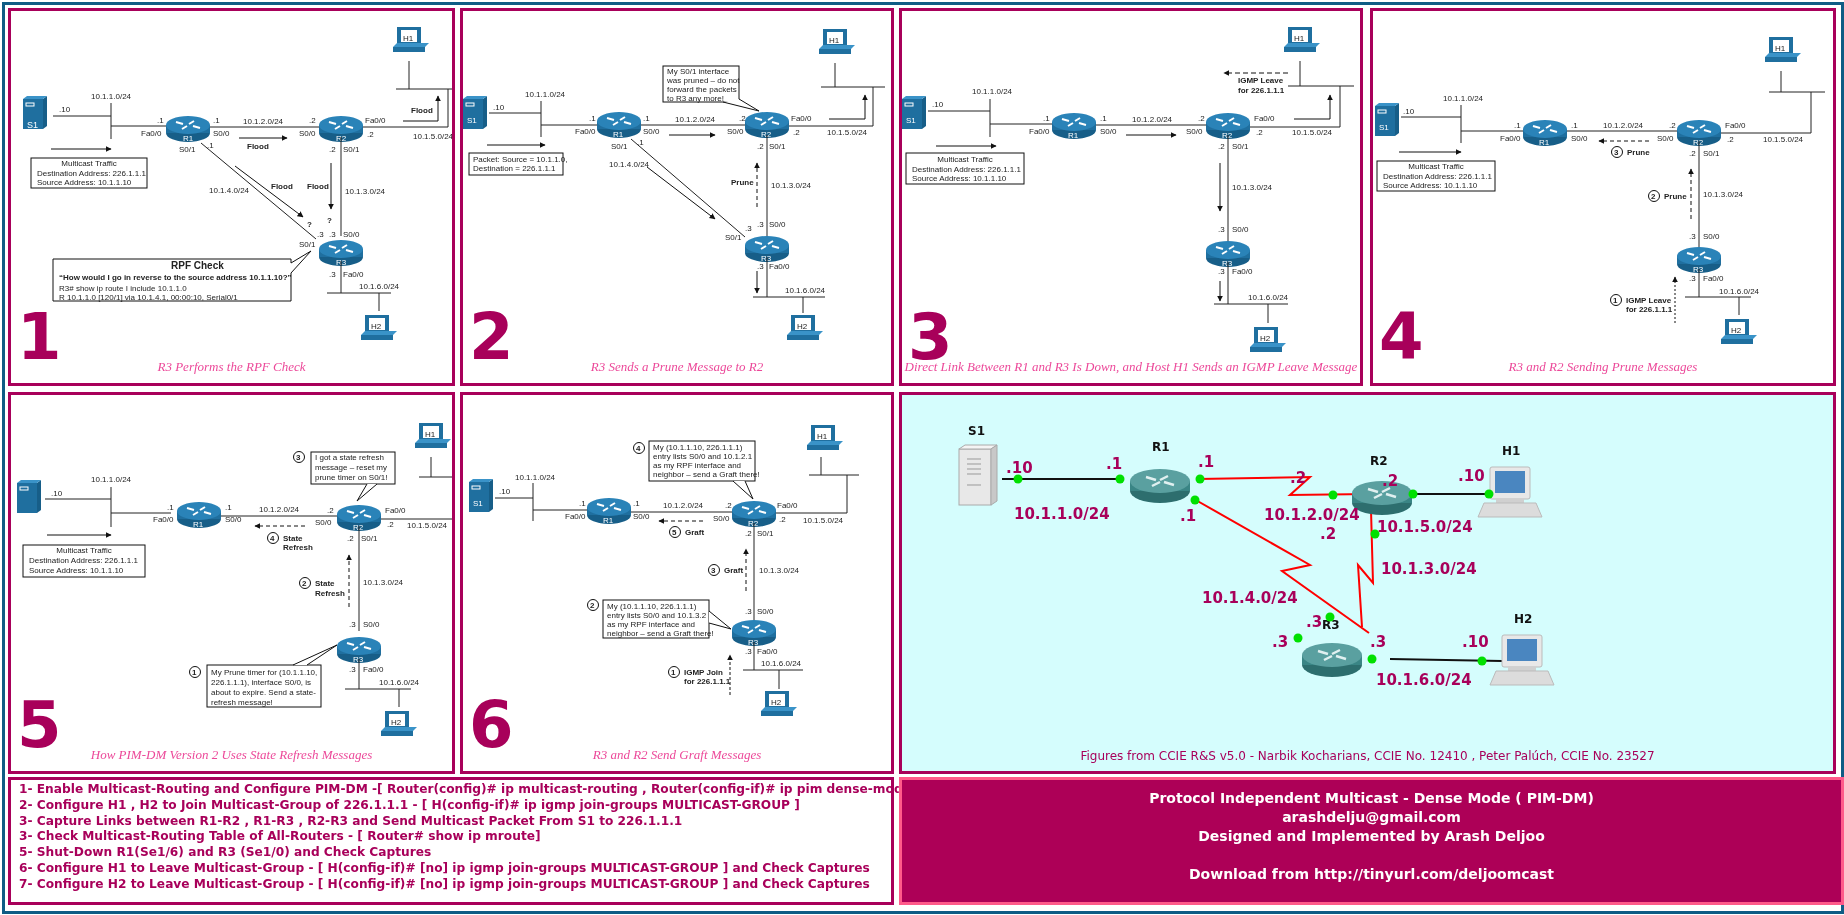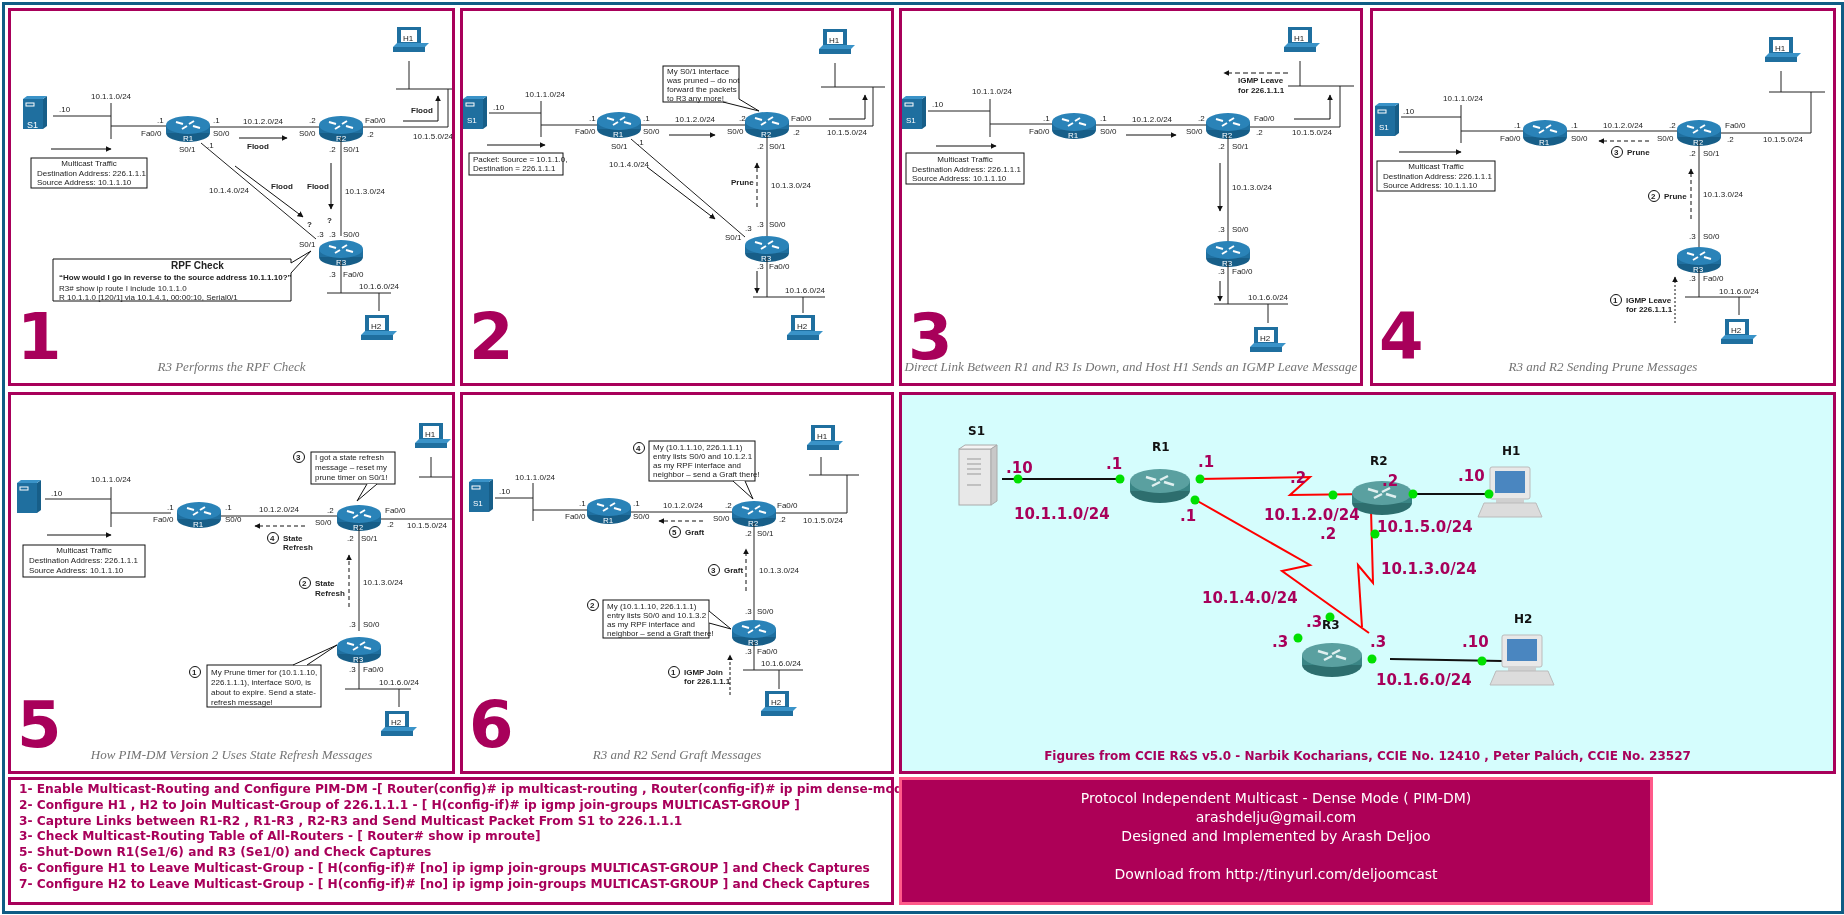--- a/index.html
+++ b/index.html
@@ -1,30 +1,30 @@
 <!DOCTYPE html>
 <html><head>
 <meta charset="utf-8">
 <style>
   html,body{margin:0;padding:0;background:#fff;}
   body{width:1844px;height:915px;position:relative;overflow:hidden;font-family:"Liberation Sans",sans-serif;}
   .frame{position:absolute;left:2px;top:2px;width:1836px;height:906px;border:3px solid #0f5c85;}
   .panel{position:absolute;border:3px solid #a8005a;background:#fff;box-sizing:border-box;overflow:hidden;}
   .panel svg{position:absolute;left:0;top:0;}
   .bignum{position:absolute;left:6px;bottom:14px;font-family:"DejaVu Sans",sans-serif;font-weight:bold;color:#a8005a;font-size:64px;line-height:1;}
-  .caption{position:absolute;left:0;right:0;bottom:8px;text-align:center;font-family:"Liberation Serif",serif;font-style:italic;font-size:13px;color:#737373;}
+  .caption{position:absolute;left:0;right:0;bottom:8px;text-align:center;font-family:"Liberation Serif",serif;font-style:italic;font-size:13px;color:#ec4899;}
   .t{font-family:"Liberation Sans",sans-serif;font-size:8px;fill:#222;}
   .tb{font-family:"Liberation Sans",sans-serif;font-size:8px;font-weight:bold;fill:#222;}
   .topo{background:#d5fdfd;}
   .topo .lbl{font-family:"DejaVu Sans",sans-serif;font-weight:bold;font-size:15px;fill:#a8005a;}
   .topo .name{font-family:"DejaVu Sans",sans-serif;font-weight:bold;font-size:12px;fill:#111;}
-  .credits{position:absolute;left:0;right:0;bottom:8px;text-align:center;font-family:"DejaVu Sans",sans-serif;font-weight:bold;font-size:12px;color:#a8005a;}
+  .credits{position:absolute;left:0;right:0;bottom:8px;text-align:center;font-family:"DejaVu Sans",sans-serif;font-weight:normal;font-size:12px;color:#a8005a;}
   .steps{position:absolute;left:8px;top:777px;width:886px;height:128px;border:3px solid #a8005a;box-sizing:border-box;padding:2px 8px;}
   .steps div{font-family:"DejaVu Sans",sans-serif;font-weight:bold;font-size:12.2px;color:#a8005a;line-height:15.8px;white-space:nowrap;}
-  .titlebox{position:absolute;left:899px;top:777px;width:754px;height:128px;border:3px solid #ff5a8a;background:#ad0057;box-sizing:border-box;text-align:center;color:#fff;font-family:"DejaVu Sans",sans-serif;font-weight:normal;font-size:14px;padding-top:9px;}
+  .titlebox{position:absolute;left:899px;top:777px;width:945px;height:128px;border:3px solid #ff5a8a;background:#ad0057;box-sizing:border-box;text-align:center;color:#fff;font-family:"DejaVu Sans",sans-serif;font-weight:bold;font-size:14px;padding-top:9px;}
   .titlebox div{line-height:19px;}
 </style>
 </head>
 <body>
 
 <div class="frame"></div>
 
 <svg width="0" height="0" style="position:absolute">
   <defs>
     <g id="router">
@@ -209,20 +209,21 @@
     <text class="t" x="306" y="258">Fa0/0</text>
     <line x1="304" y1="246" x2="304" y2="286" stroke="#222"></line>
     <line x1="290" y1="286" x2="362" y2="286" stroke="#222"></line>
     <line x1="294" y1="260" x2="294" y2="282" stroke="#111" marker-end="url(#arr)"></line>
     <text class="t" x="322" y="282">10.1.6.0/24</text>
     <line x1="340" y1="286" x2="340" y2="302" stroke="#222"></line>
     <use href="#pc" x="340" y="322"></use>
     <text class="t" x="334" y="318">H2</text>
   </svg>
   <div class="bignum">2</div>
+  <div class="caption">R3 Sends a Prune Message to R2</div>
 </div>
 
 <div class="panel" style="left:899px;top:8px;width:464px;height:378px;">
   <svg width="458" height="372">
     <use href="#server" x="10" y="103"></use>
     <text class="t" x="4" y="112" style="fill:#fff">S1</text>
     <text class="t" x="30" y="96">.10</text>
     <line x1="26" y1="100" x2="88" y2="100" stroke="#222"></line>
     <line x1="88" y1="88" x2="88" y2="126" stroke="#222"></line>
     <text class="t" x="70" y="83">10.1.1.0/24</text>

